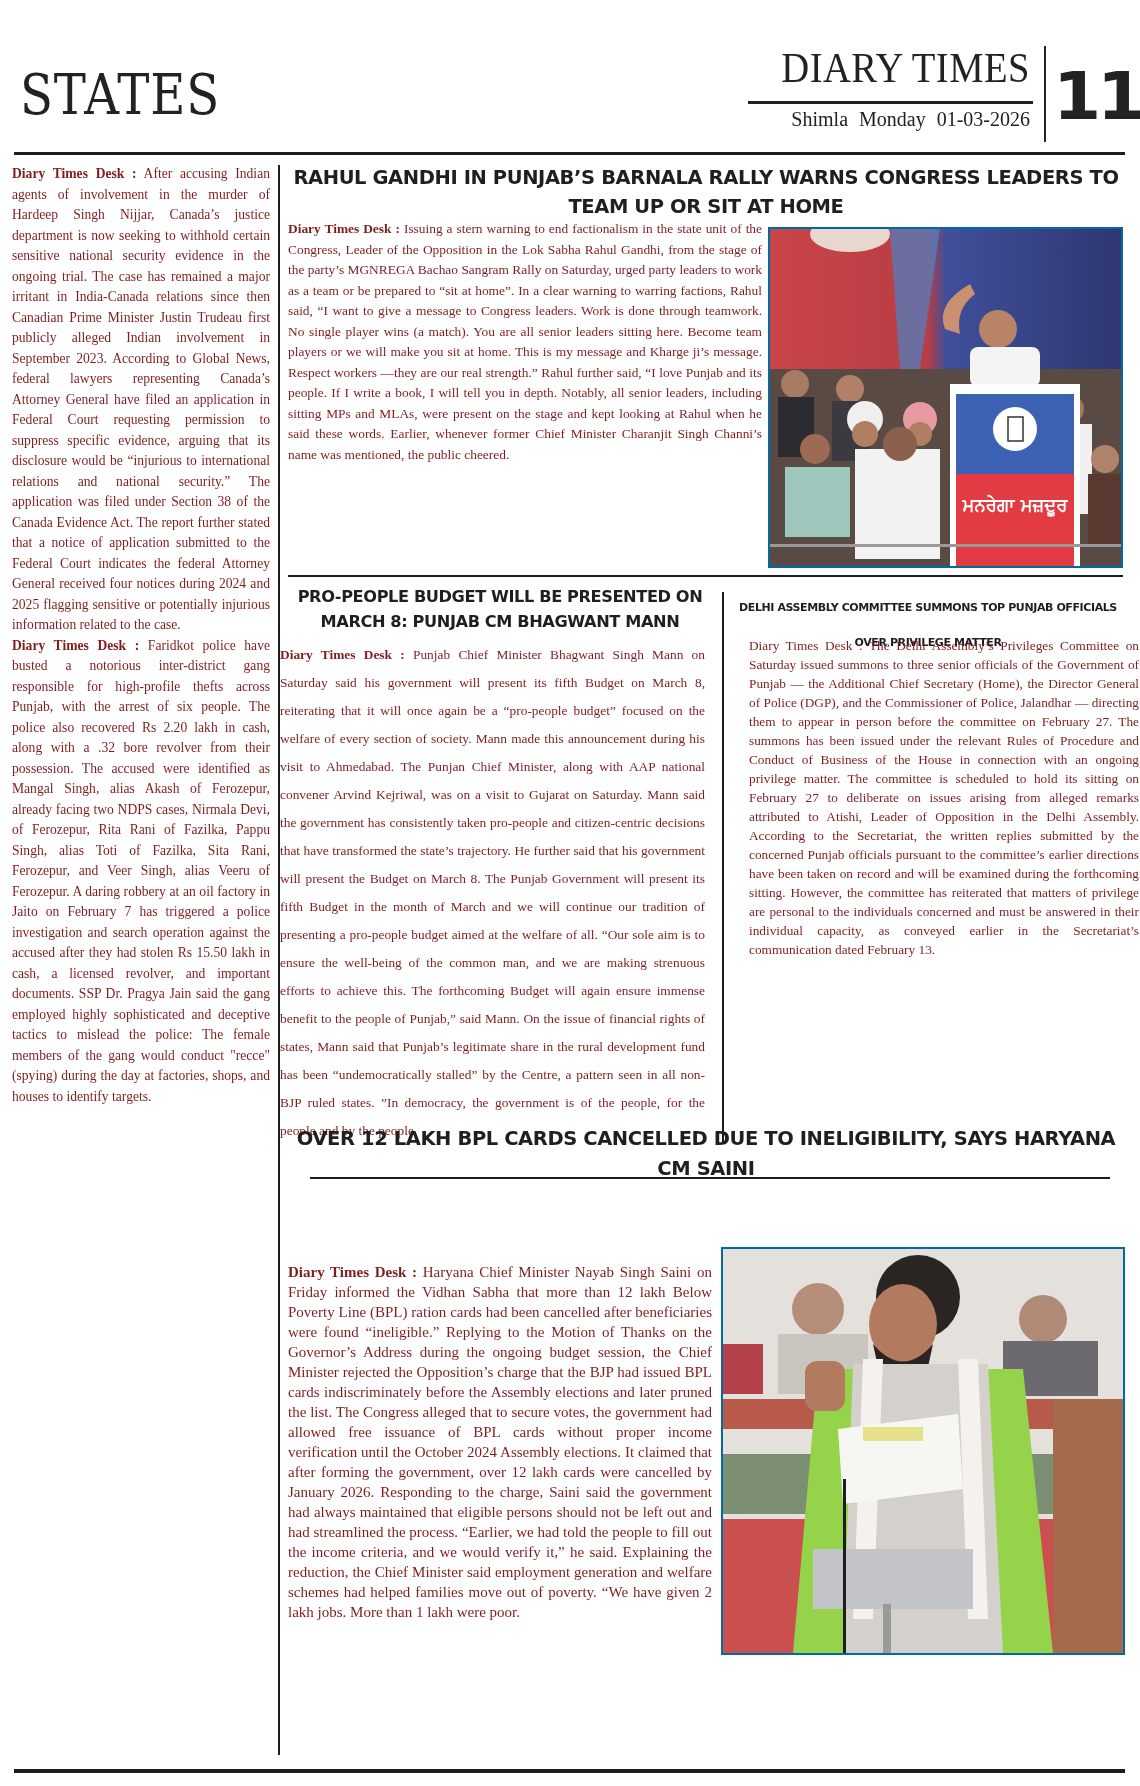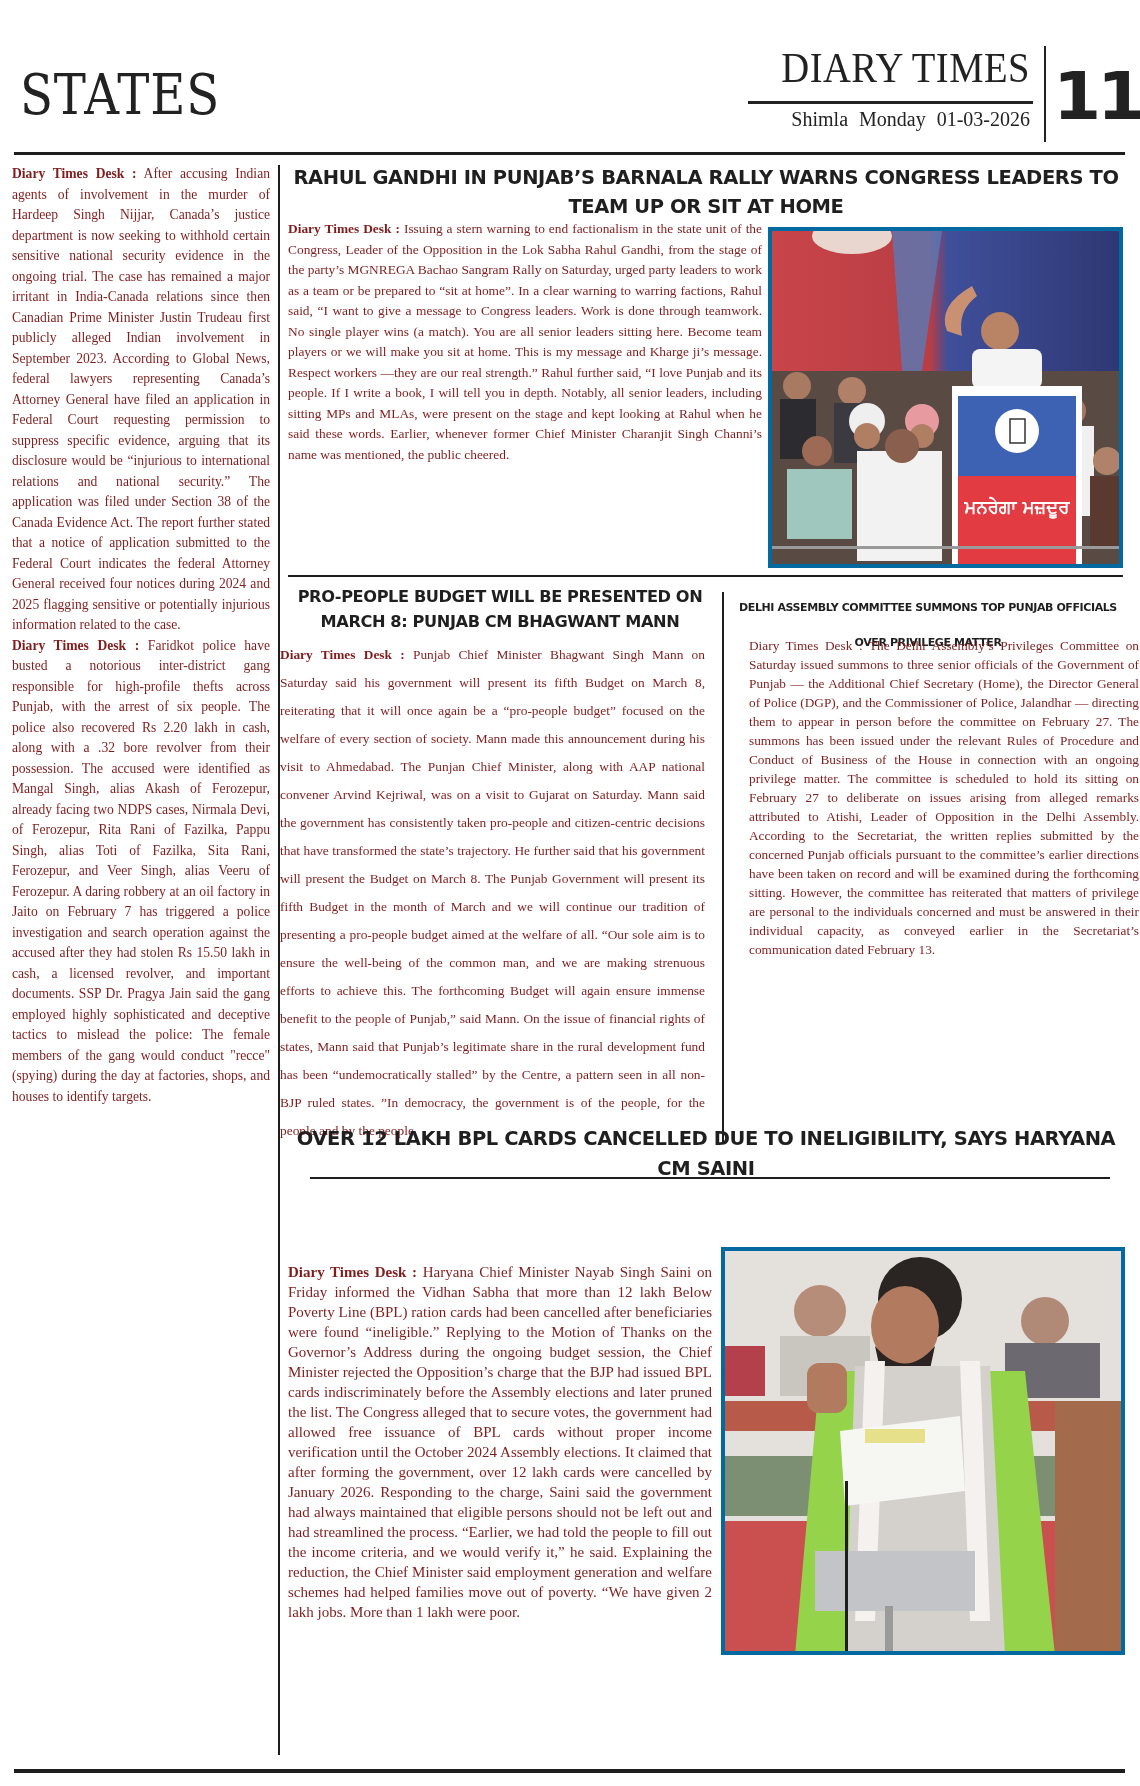--- a/index.html
+++ b/index.html
@@ -55,21 +55,21 @@
   .col-left { left: 12px; top: 164px; width: 258px; }
   .col-left .headline { font-size: 15.2px; line-height: 22px; margin-bottom: 4px; }
   .col-left .body-text { font-size: 13.6px; line-height: 20.5px; }
   .col-left .headline.second { font-size: 17px; line-height: 25.5px; margin-top: 10px; margin-bottom: 6px; }
 
   .vdiv { width: 2px; background: #1d1d1d; }
 
   
   .rahul-head { left: 288px; top: 163px; width: 836px; font-size: 19.5px; line-height: 29px; }
   .rahul-body { left: 288px; top: 219px; width: 474px; font-size: 13.4px; line-height: 20.5px; }
-  .photo { border: 4px solid #0369a1; overflow: hidden; }
+  .photo { border: 2px solid #0369a1; overflow: hidden; }
   .photo-rahul { left: 768px; top: 227px; width: 355px; height: 341px; }
 
   
   .mann-head { left: 288px; top: 584px; width: 424px; font-size: 16.2px; line-height: 25px; }
   .mann-body { left: 280px; top: 641px; width: 425px; font-size: 13.4px; line-height: 28px; }
 
   
   .delhi-head { left: 732px; top: 590px; width: 392px; font-size: 11px; line-height: 35px; }
   .delhi-body { left: 733px; top: 636px; width: 390px; font-size: 13.3px; line-height: 19px; margin-left: 16px; }
 

